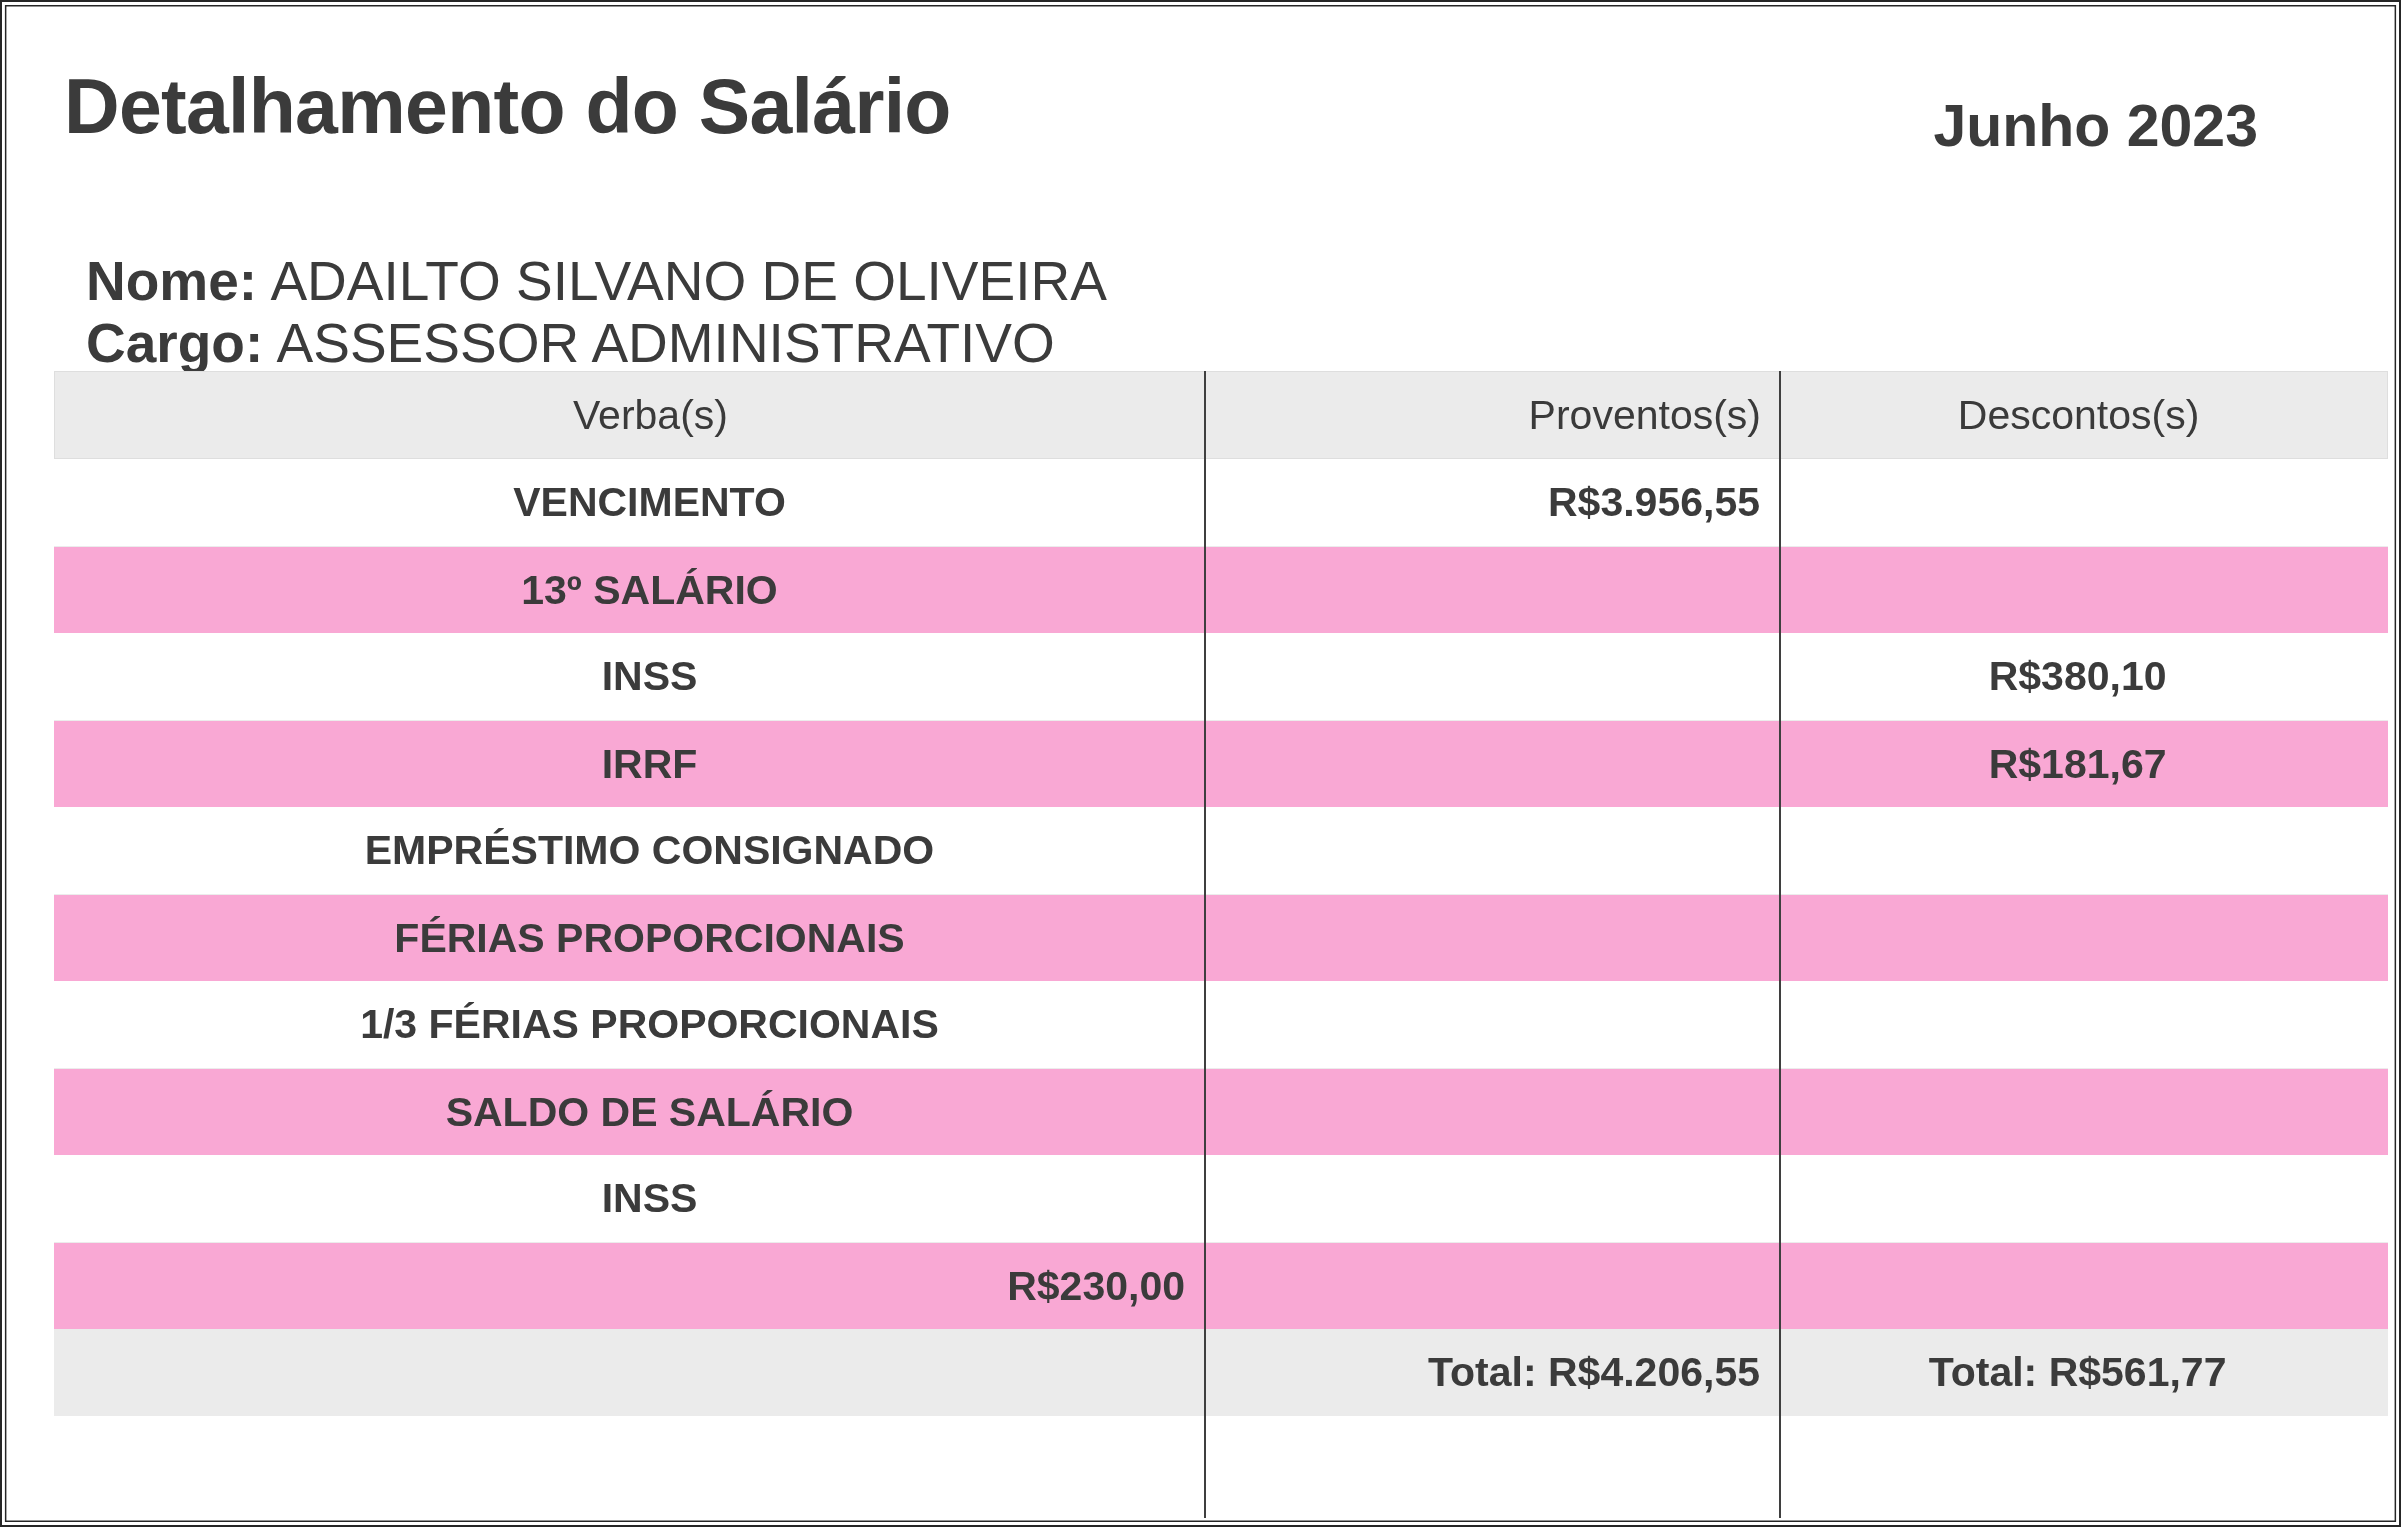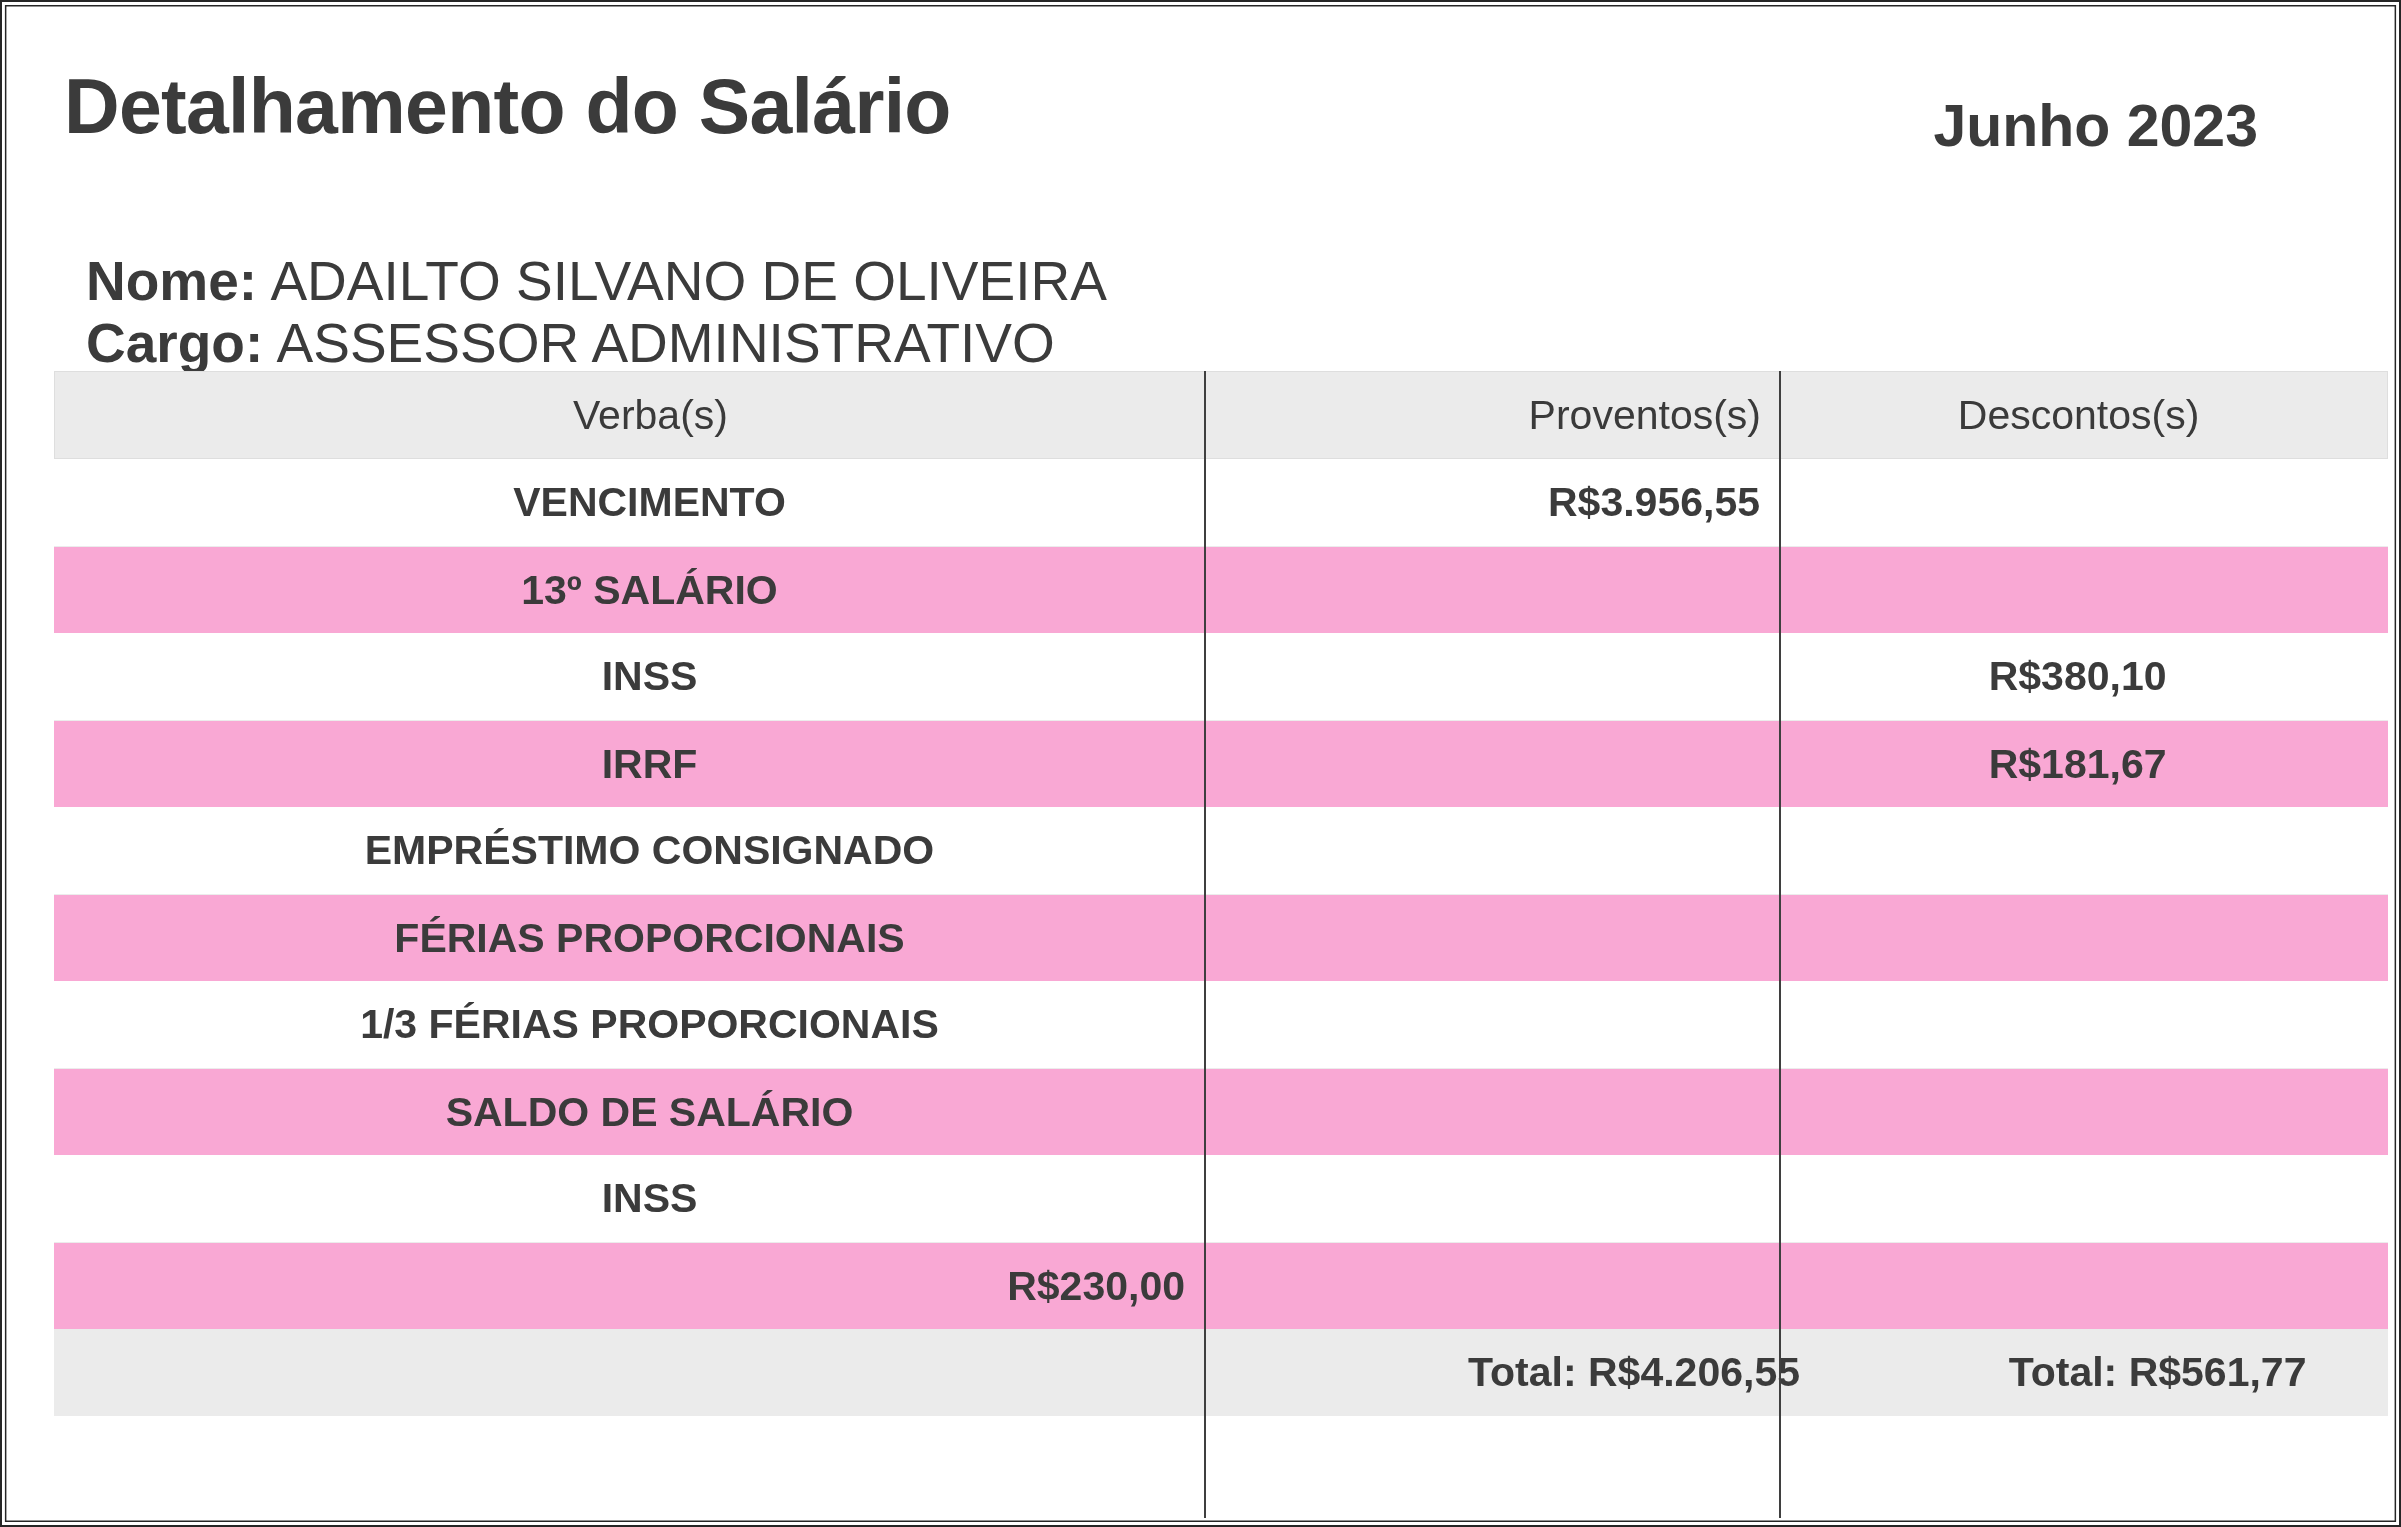--- a/index.html
+++ b/index.html
@@ -97,21 +97,20 @@
   .thead .c-verba, .thead .c-prov, .thead .c-desc {
     font-weight: normal;
     color: #3a3a3a;
   }
   .row.alt {
     background: #f9a8d4;
     border-top: 1.5px solid #ececec;
   }
   .total-row {
     background: #ebebeb;
-    gap: 40px;
   }
   .total-row .c-prov, .total-row .c-desc { font-weight: bold; }
 </style>
 </head>
 <body>
 
 <div class="page">
 
   <div class="title">Detalhamento do Salário</div>
   <div class="period">Junho 2023</div>

